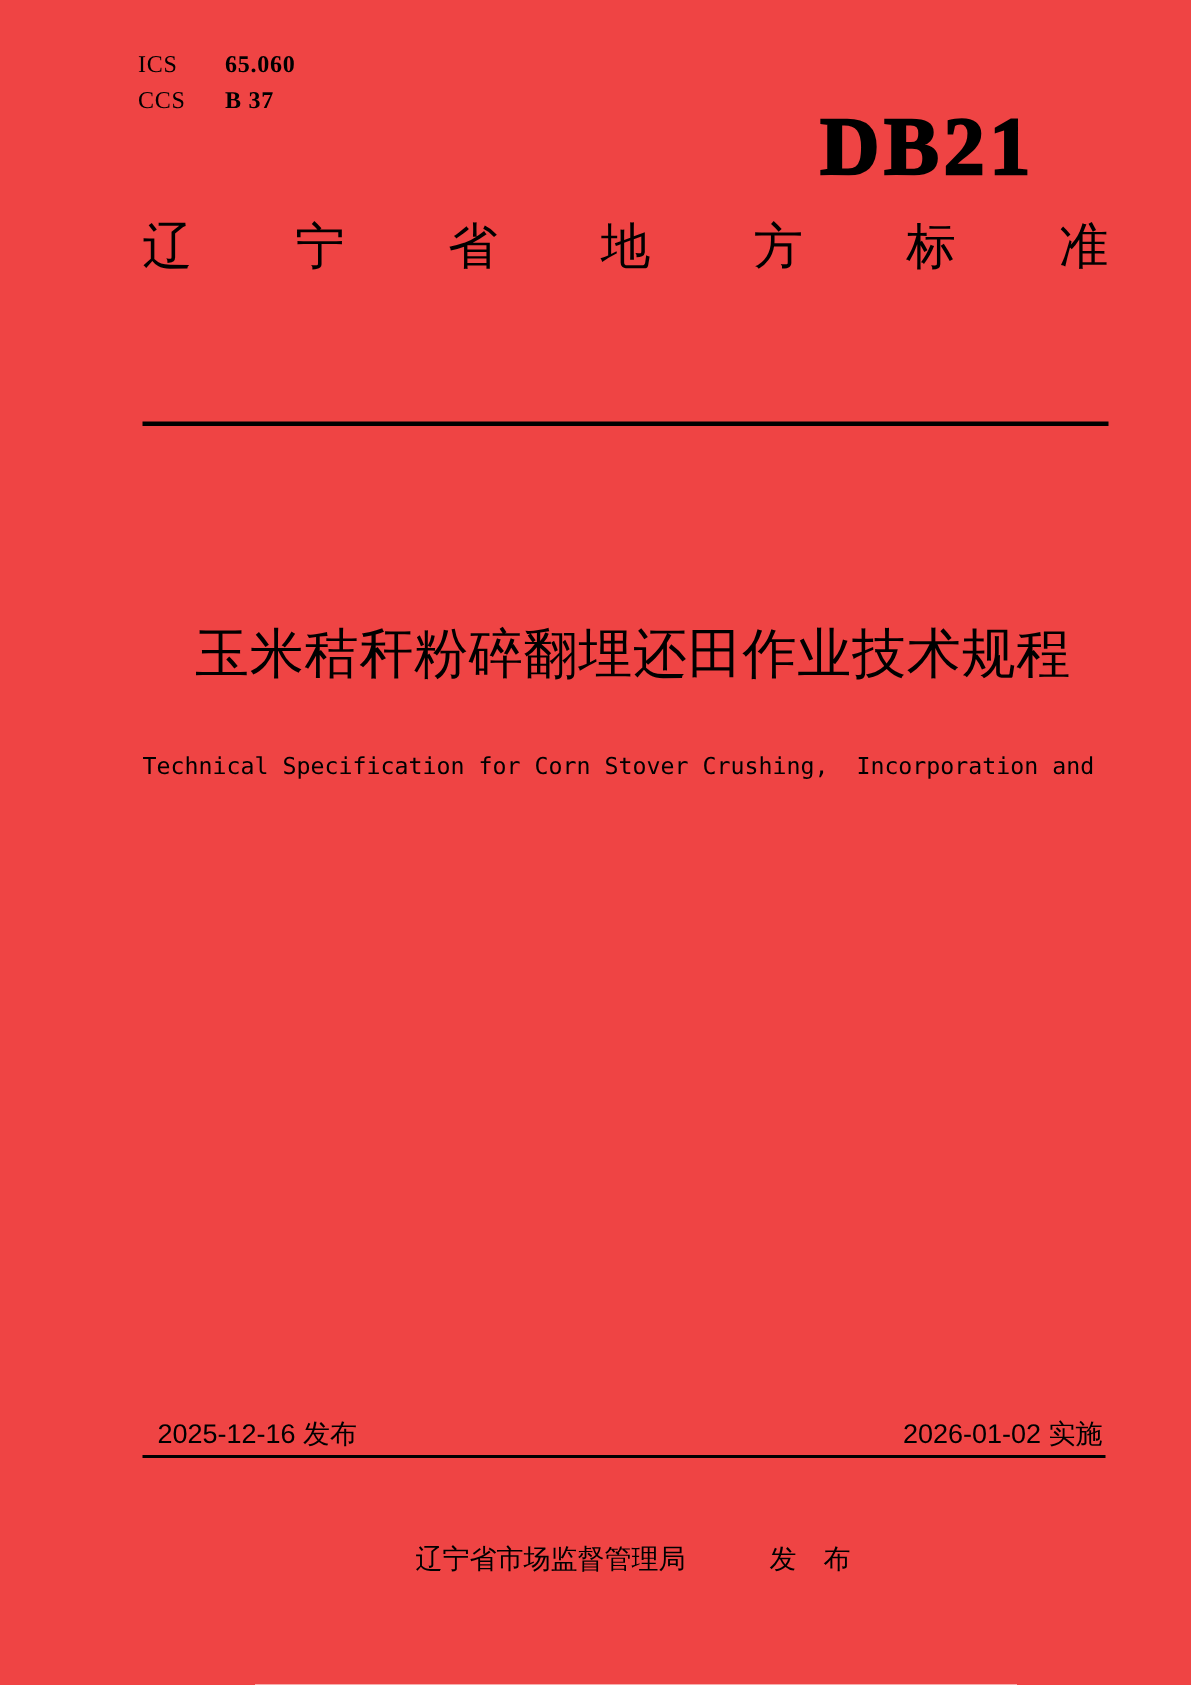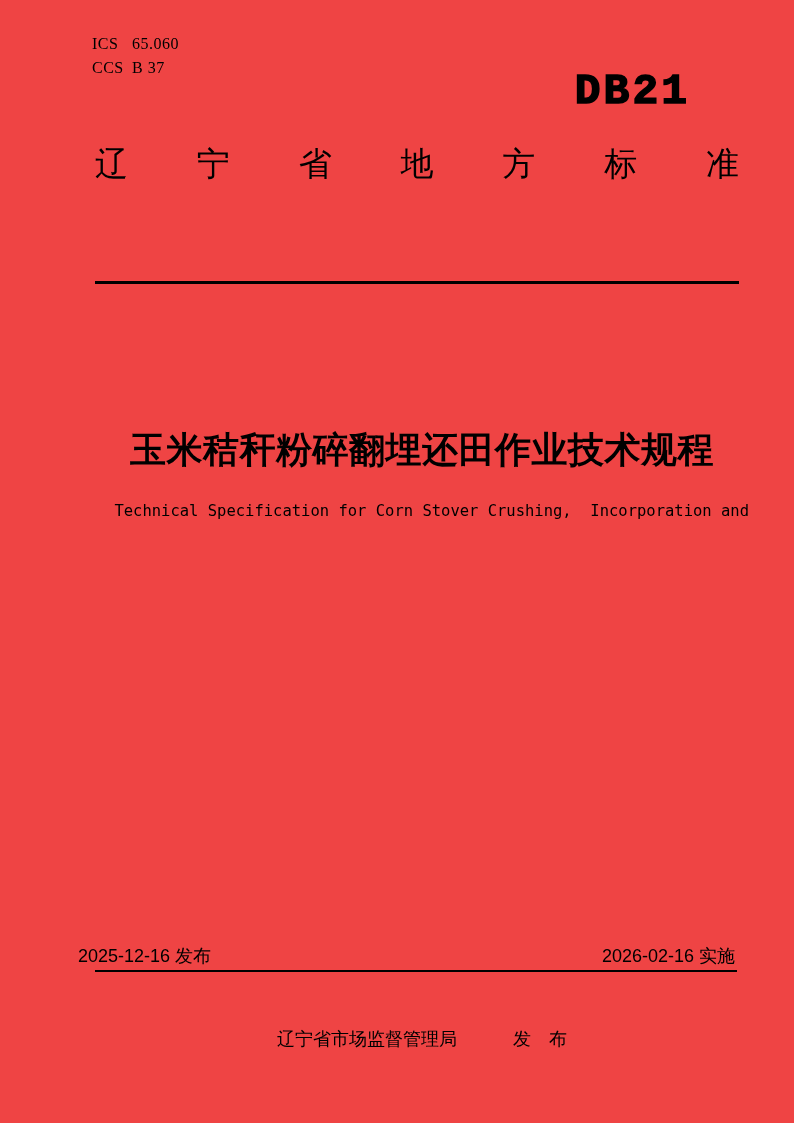--- a/index.html
+++ b/index.html
@@ -18,30 +18,30 @@
     position: absolute;
     left: 92px;
     top: 32px;
     font-family: "Liberation Serif", serif;
     font-size: 16px;
     line-height: 24px;
     letter-spacing: 0.5px;
   }
   .code-row { display: flex; }
   .code-row .code-label { width: 34px; }
-  .code-row .code-value { margin-left: 6px; }
+  .code-row .code-value { margin-left: 24px; font-weight: bold; }
 
   
   .db-logo {
     position: absolute;
     top: 70px;
     right: 104px;
-    font-family: Liberation Mono, monospace;
+    font-family: Liberation Serif, serif;
     font-weight: 900;
-    font-size: 43px;
+    font-size: 55px;
     line-height: 1;
     letter-spacing: 3px;
     -webkit-text-stroke: 1.5px #000;
   }
 
   
   .standard-type {
     position: absolute;
     left: 95px;
     right: 55px;
@@ -69,43 +69,43 @@
     background: #000000;
   }
   .rule-top { right: 55px; top: 281px; height: 3px; }
   .rule-bottom { right: 57px; top: 970px; height: 2px; }
 
   
   .title-zh {
     position: absolute;
     left: 95px;
     right: 45px;
-    top: 428px;
+    top: 414px;
     text-align: center;
     font-size: 36px;
-    font-weight: 700;
+    font-weight: 400;
     letter-spacing: 0.5px;
     line-height: 1.2;
   }
   .title-en {
     position: absolute;
     left: 95px;
     right: 45px;
     top: 499px;
-    text-align: right;
+    text-align: left;
     font-family: "DejaVu Sans Mono", monospace;
     font-size: 15.5px;
     line-height: 24px;
   }
   .title-en .en-line { white-space: pre; }
 
   
   .date-row {
     position: absolute;
-    left: 78px;
+    left: 105px;
     right: 59px;
     top: 944px;
     display: flex;
     justify-content: space-between;
     font-size: 18px;
     font-weight: 500;
   }
 
   
   .publisher-row {
@@ -154,21 +154,21 @@
   <div class="rule rule-top"></div>
 
   <div class="title-zh">玉米秸秆粉碎翻埋还田作业技术规程</div>
 
   <div class="title-en">
     <div class="en-line">Technical Specification for Corn Stover Crushing,  Incorporation and</div>
   </div>
 
   <div class="date-row">
     <span>2025-12-16 发布</span>
-    <span>2026-02-16 实施</span>
+    <span>2026-01-02 实施</span>
   </div>
 
   <div class="rule rule-bottom"></div>
 
   <div class="publisher-row">
     <span>辽宁省市场监督管理局</span>
     <span class="publish-label">发　布</span>
   </div>
 
 </div>

